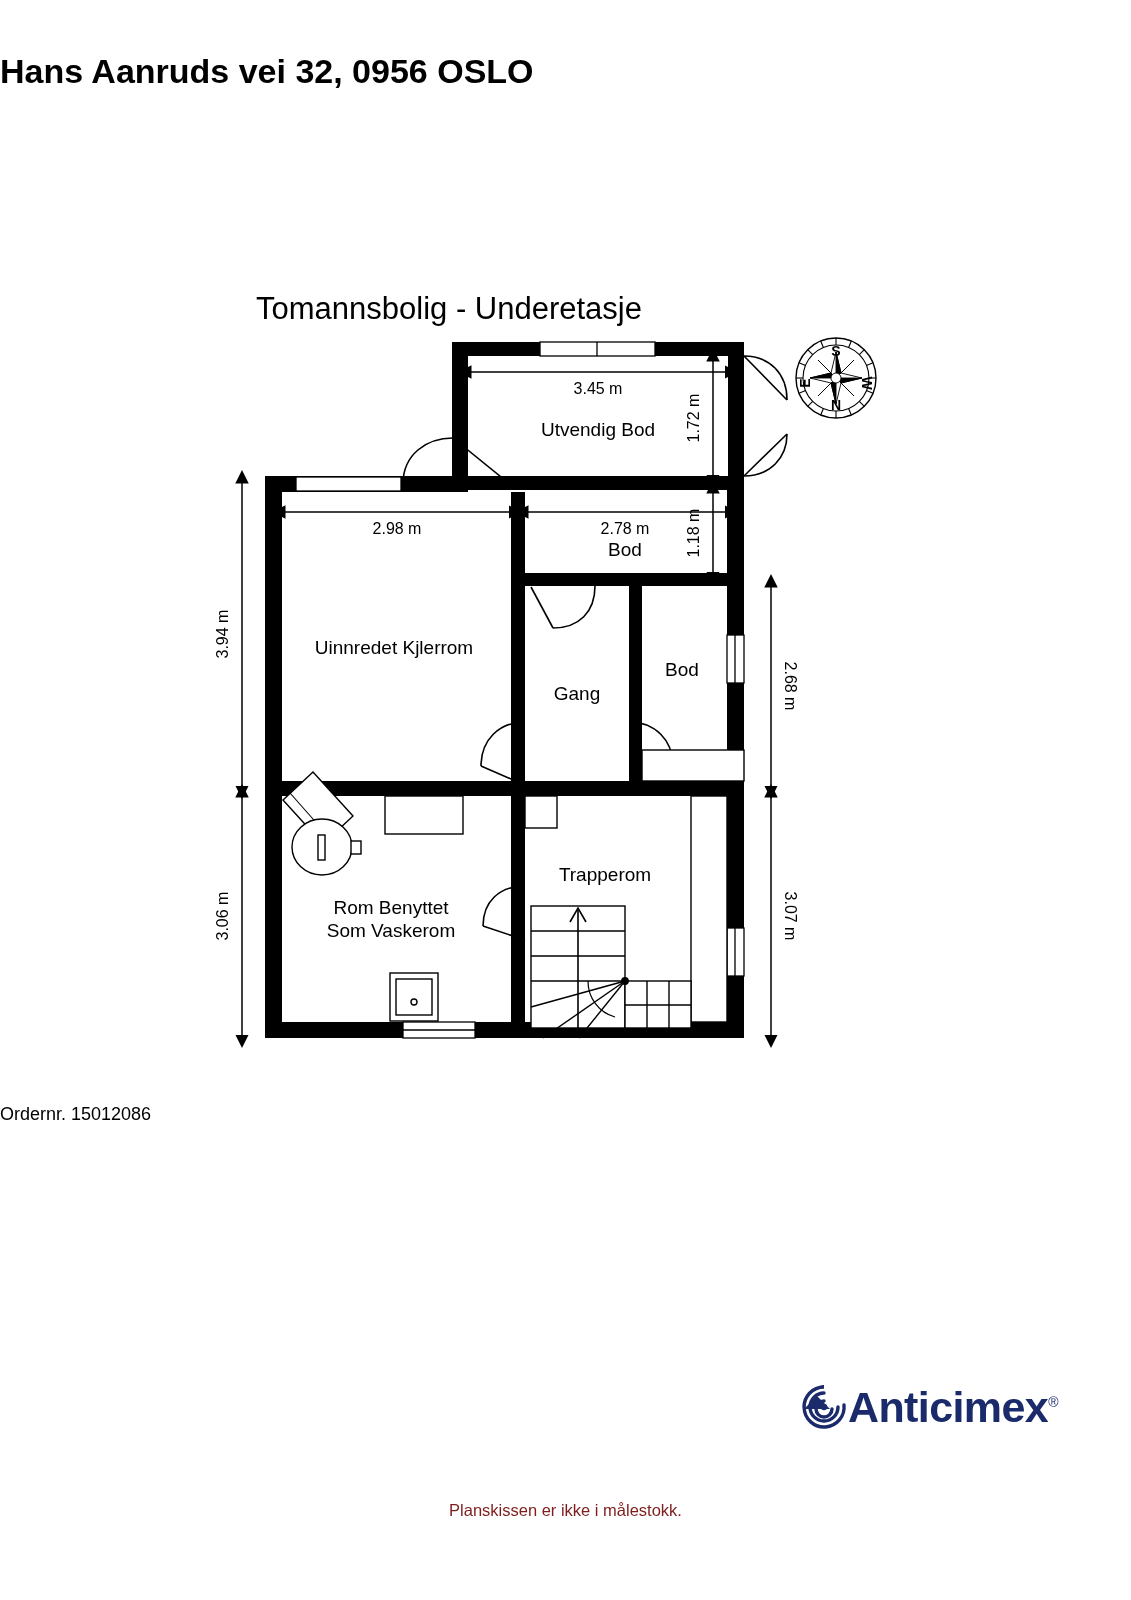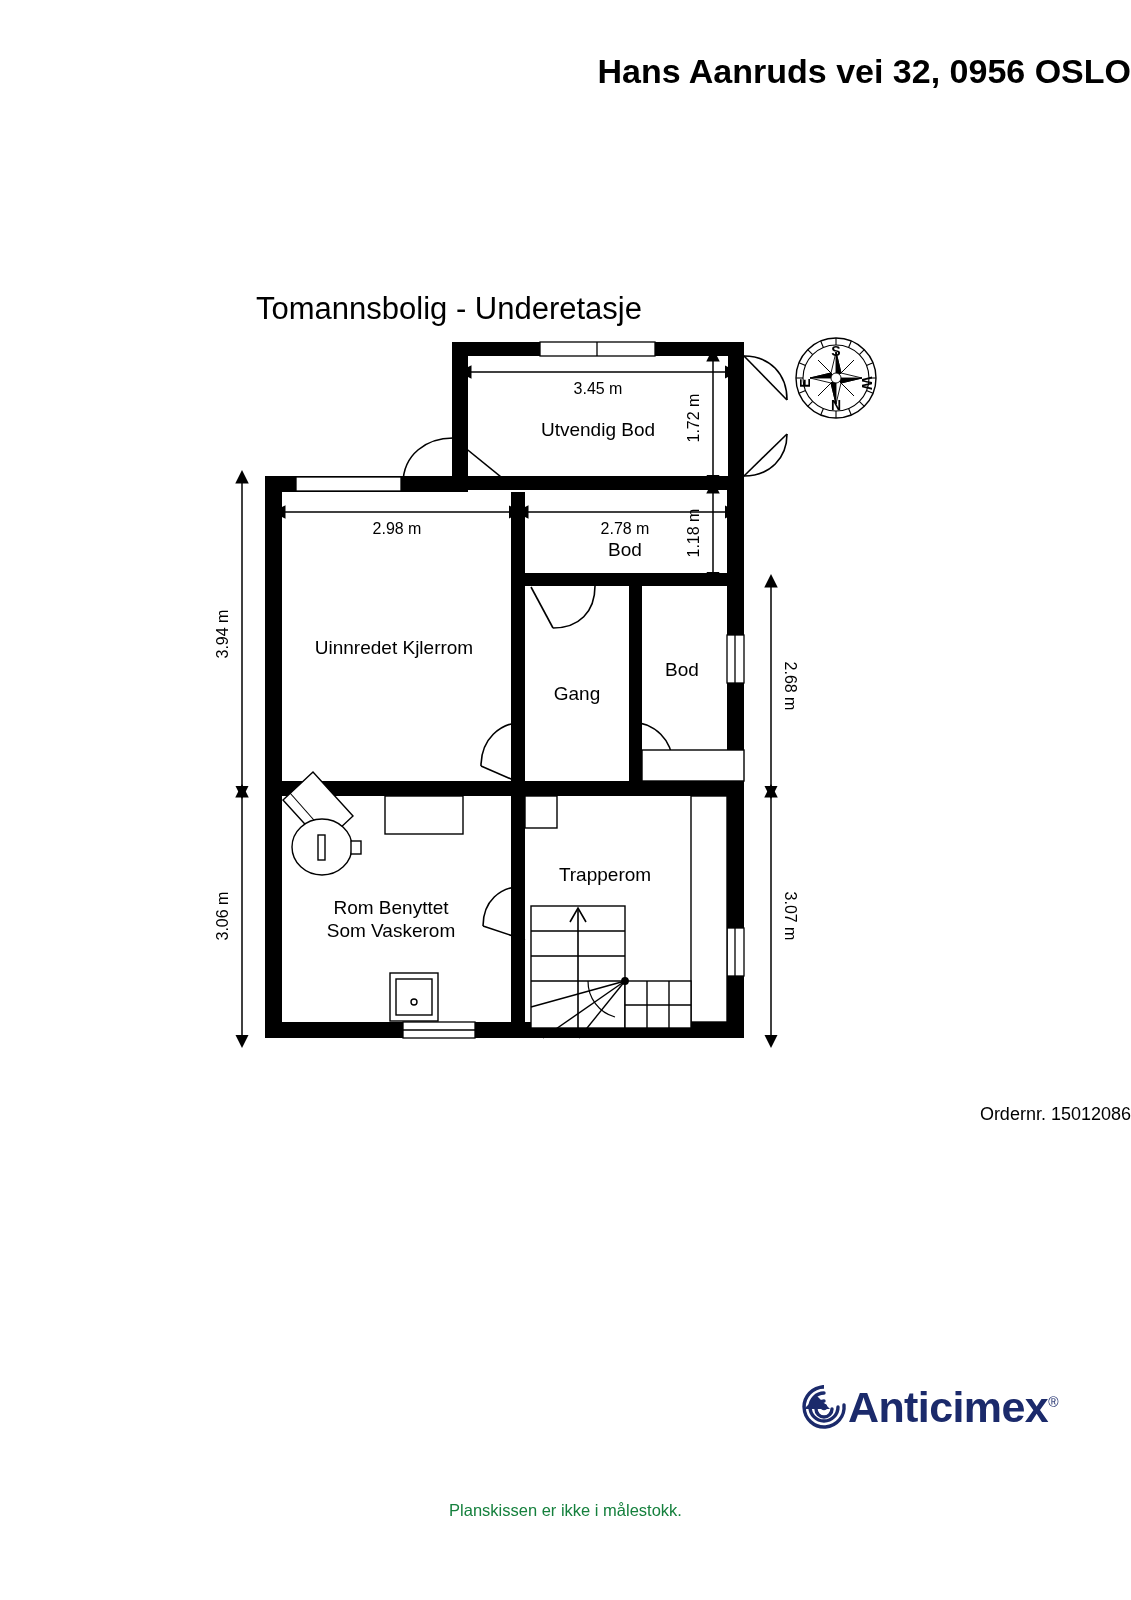--- a/index.html
+++ b/index.html
@@ -19,53 +19,53 @@
   .page {
     position: absolute;
     inset: 0;
     background: #ffffff;
   }
   #doc-title {
     position: absolute;
     top: 52px;
     left: 0;
     width: 1131px;
-    text-align: right;
+    text-align: left;
     font-size: 34px;
     font-weight: bold;
     letter-spacing: 0px;
     color: #000;
   }
   #plan-subtitle {
     position: absolute;
     top: 291px;
     left: 0;
     width: 898px;
     text-align: center;
     font-size: 31px;
     color: #000;
   }
   #order-number {
     position: absolute;
     top: 1104px;
     left: 0;
     width: 1131px;
-    text-align: right;
+    text-align: left;
     font-size: 18px;
     color: #000;
   }
   #footer-note {
     position: absolute;
     top: 1498px;
     left: 0;
     width: 1131px;
     text-align: center;
     font-size: 16.5px;
     line-height: 24px;
-    color: #15803d;
+    color: #7f1d1d;
   }
   #footer-note div { white-space: nowrap; }
 
   
   #floorplan-stage {
     position: absolute;
     top: 330px;
     left: 195px;
     width: 700px;
     height: 730px;

